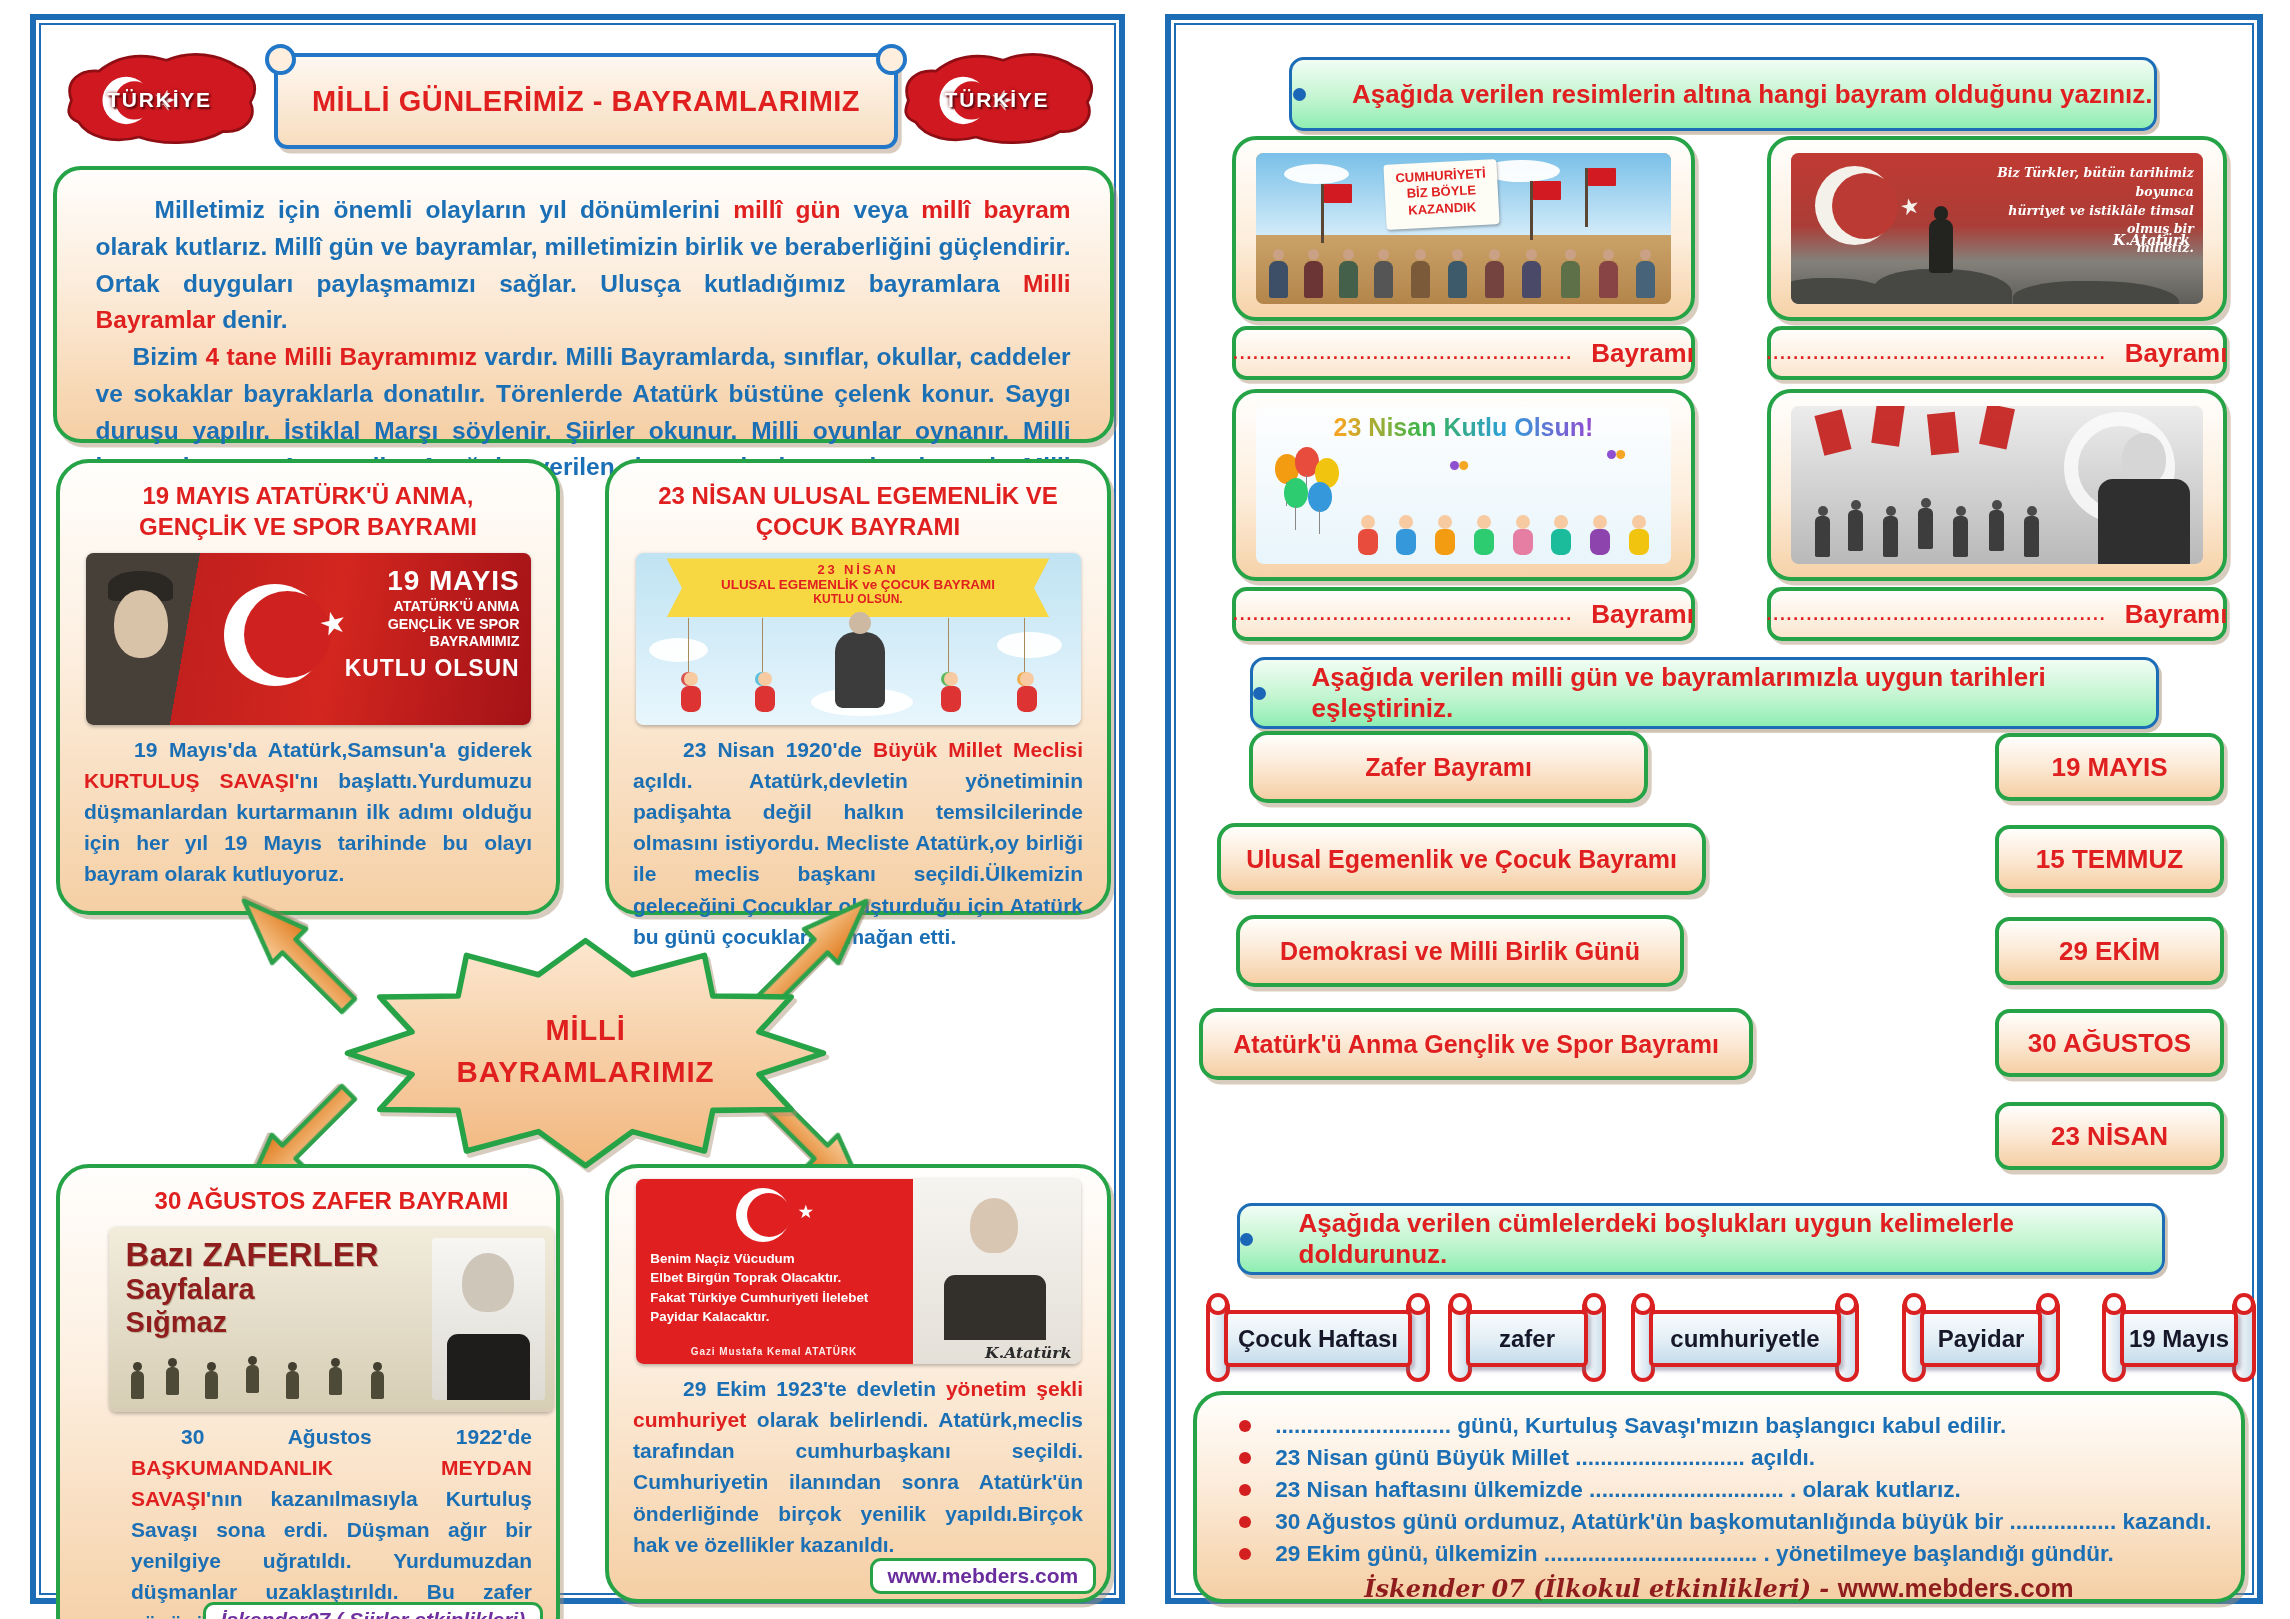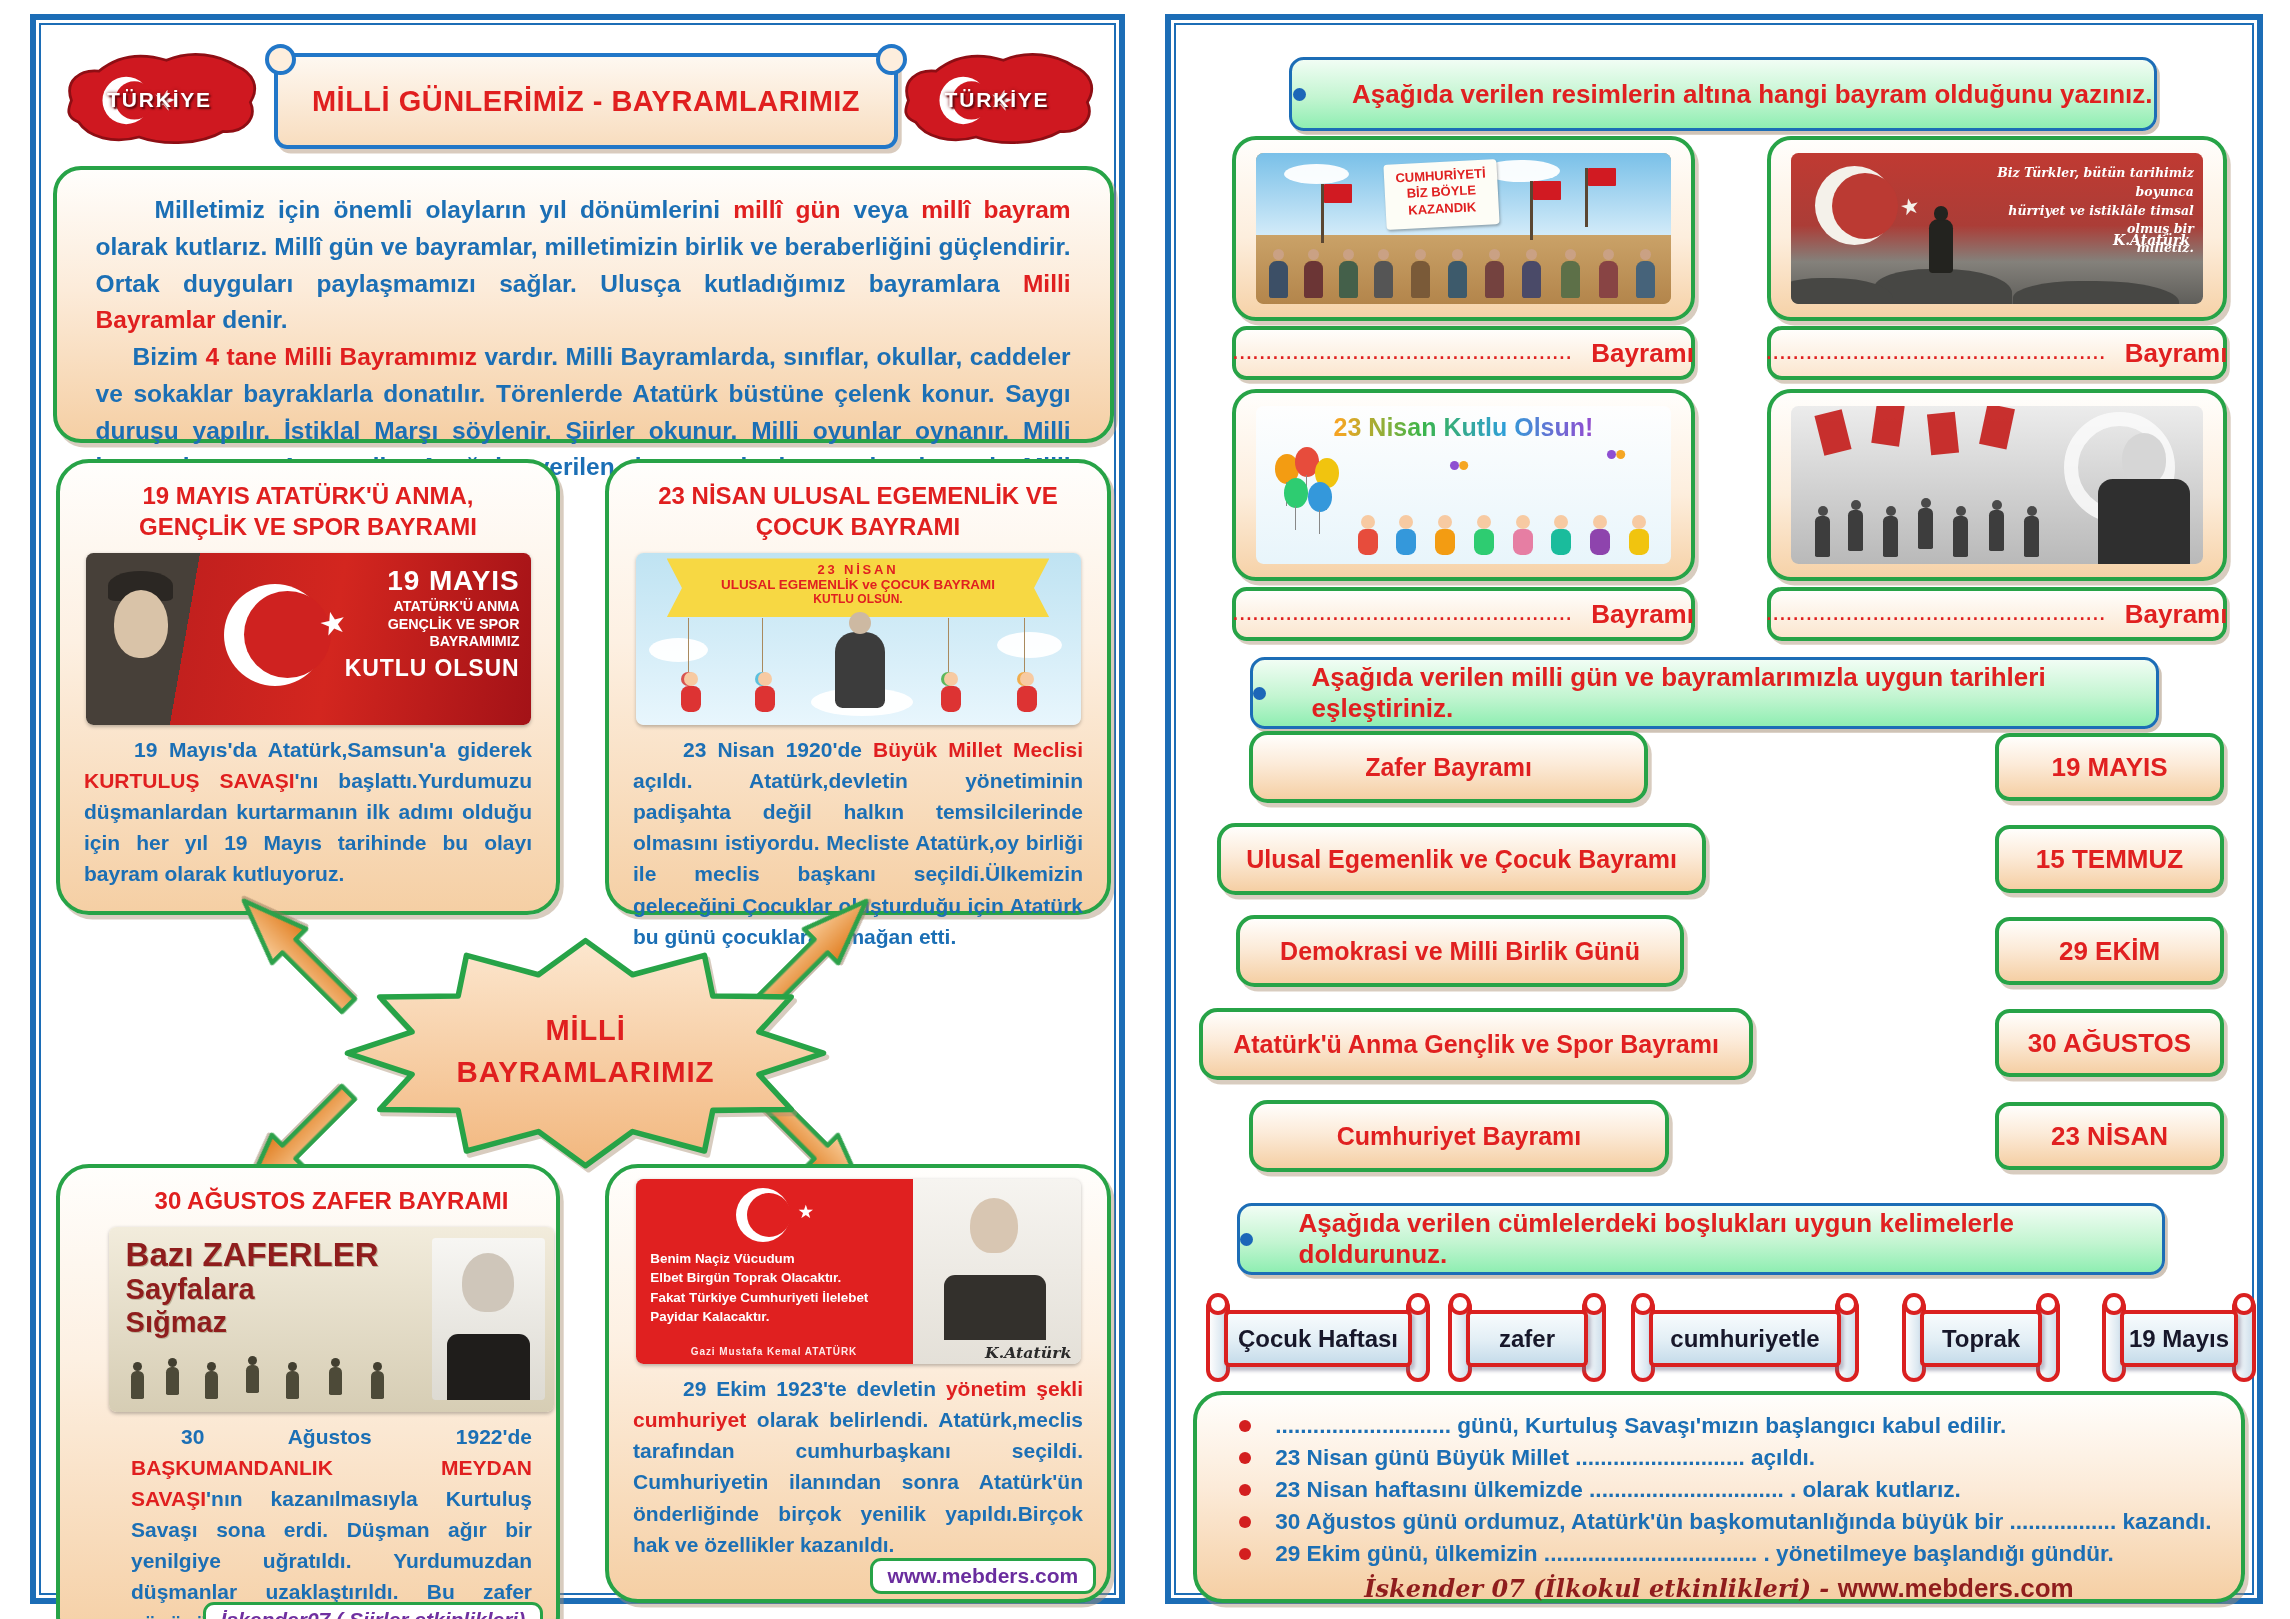--- a/index.html
+++ b/index.html
@@ -514,23 +514,20 @@
       </div>
     <div class="gbox match-box" style="left:46px;  top:803px;  width:489px; height:72px;">
         <span>Ulusal Egemenlik ve Çocuk Bayramı</span>
       </div>
     <div class="gbox match-box" style="left:65px;  top:895px;  width:448px; height:72px;">
         <span>Demokrasi ve Milli Birlik Günü</span>
       </div>
     <div class="gbox match-box" style="left:28px;  top:988px; width:554px; height:72px;">
         <span>Atatürk'ü Anma Gençlik ve Spor Bayramı</span>
       </div>
-    <div class="gbox match-box" style="left:78px;  top:1080px; width:420px; height:72px;">
-        <span>Cumhuriyet Bayramı</span>
-      </div>
 
     <div class="gbox date-box" style="left:824px; top:713px;  width:229px; height:68px;">
         <span>19 MAYIS</span>
       </div>
     <div class="gbox date-box" style="left:824px; top:805px;  width:229px; height:68px;">
         <span>15 TEMMUZ</span>
       </div>
     <div class="gbox date-box" style="left:824px; top:897px;  width:229px; height:68px;">
         <span>29 EKİM</span>
       </div>
@@ -557,21 +554,21 @@
       <div class="s-box">zafer</div>
     </div>
     <div class="scroll" style="left:467px; top:1290px; width:214px;">
       <span class="rod l"></span>
         <span class="rod r"></span>
       <div class="s-box">cumhuriyetle</div>
     </div>
     <div class="scroll" style="left:738px; top:1290px; width:144px;">
       <span class="rod l"></span>
         <span class="rod r"></span>
-      <div class="s-box">Toprak</div>
+      <div class="s-box">Payidar</div>
     </div>
     <div class="scroll" style="left:938px; top:1290px; width:140px;">
       <span class="rod l"></span>
         <span class="rod r"></span>
       <div class="s-box">19 Mayıs</div>
     </div>
 
     <div class="gbox sentbox" style="left:22px; top:1371px; width:1052px; height:212px;">
       <div class="sent">
           <span class="sb"></span>

